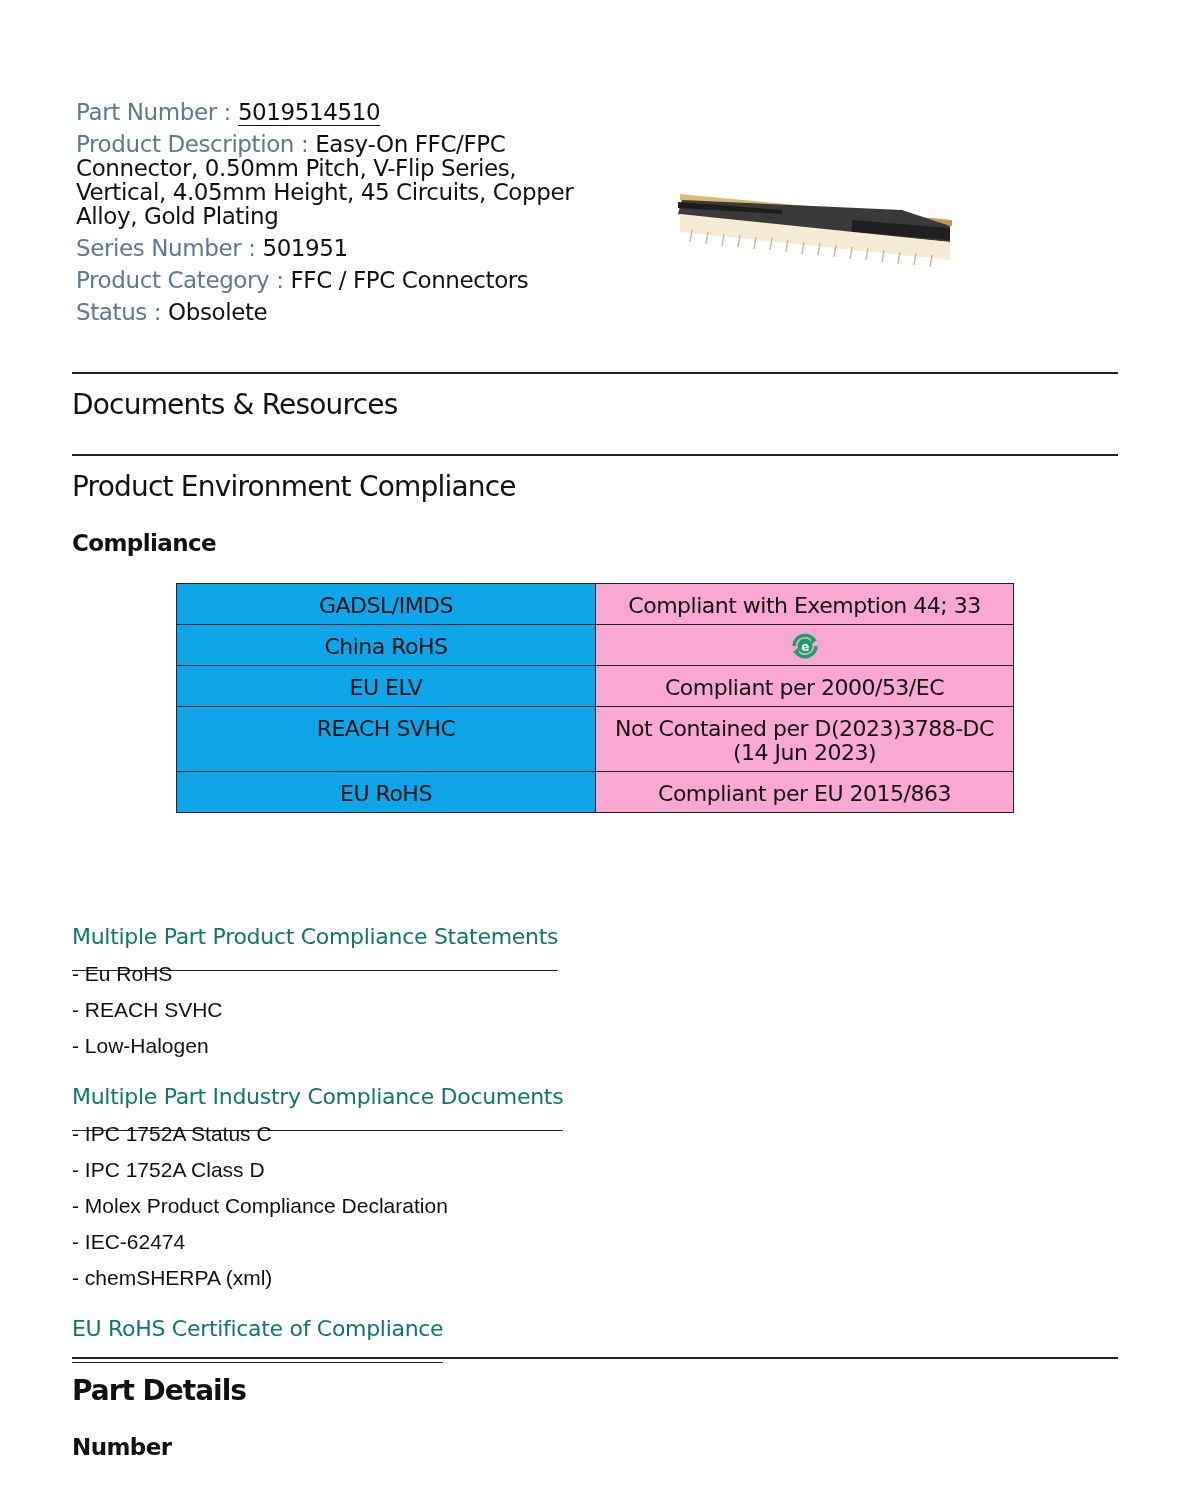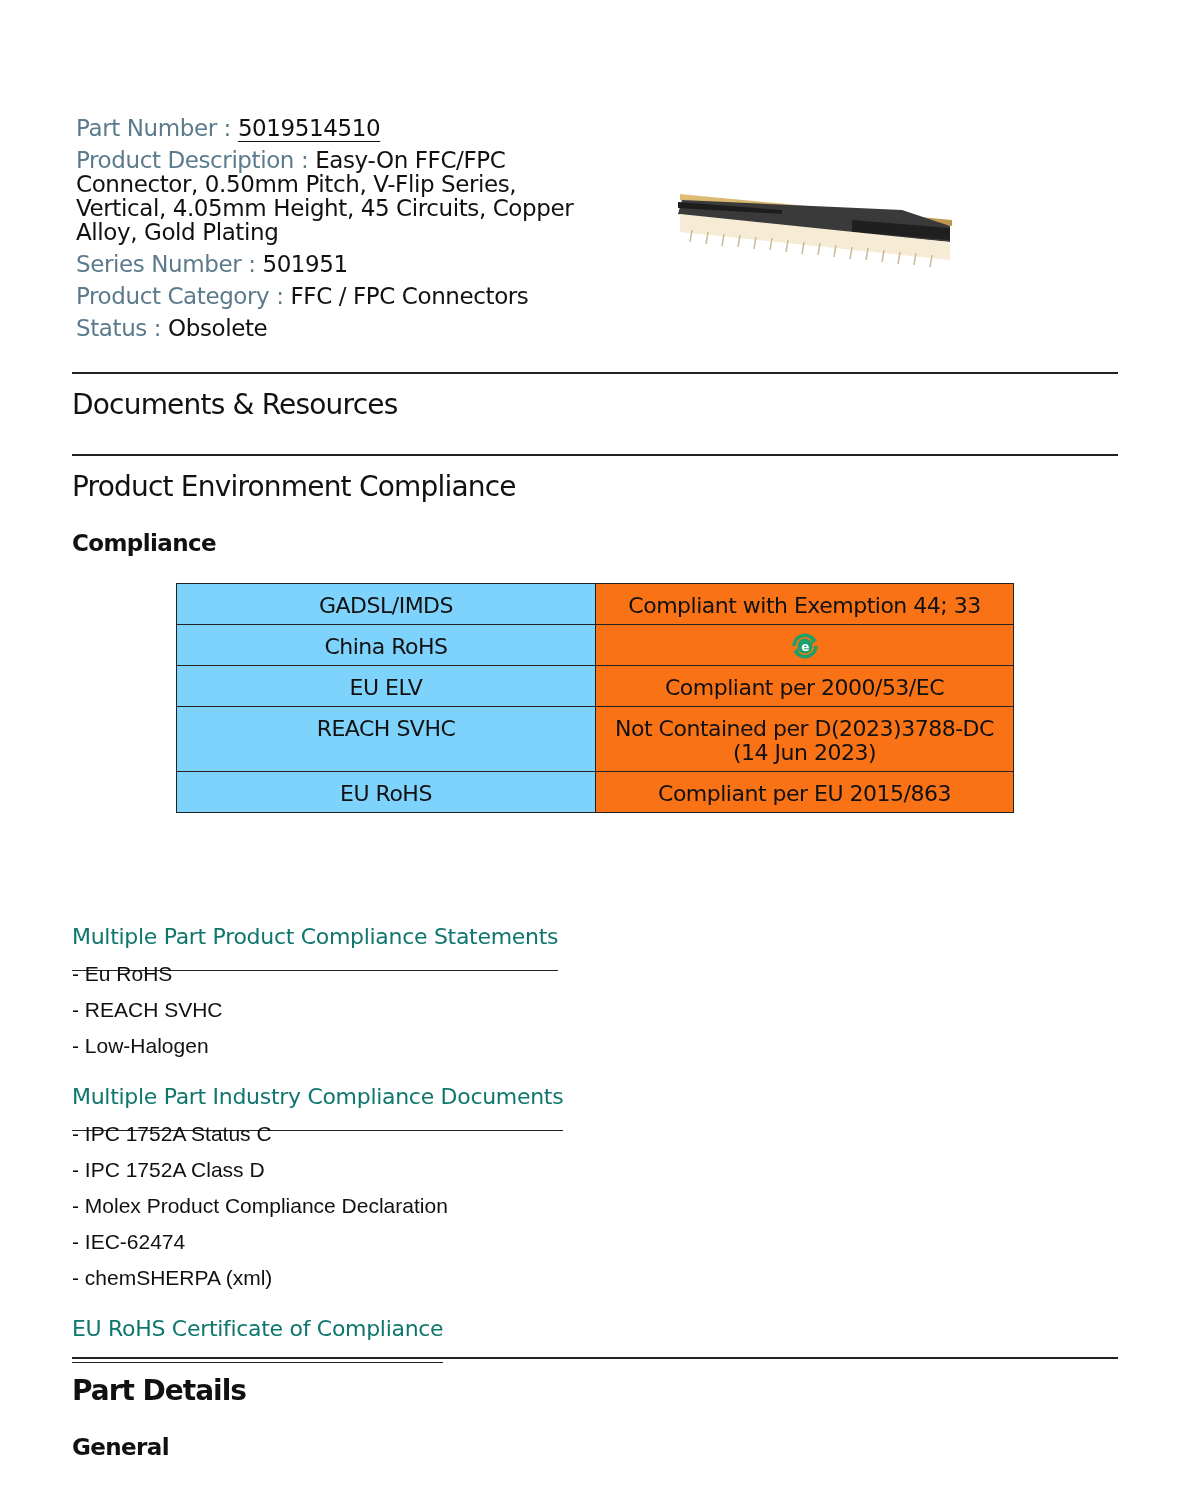--- a/index.html
+++ b/index.html
@@ -1,29 +1,29 @@
 <!DOCTYPE html>
 <html><head>
 <meta charset="utf-8">
 <style>
   html, body { margin: 0; padding: 0; background: #ffffff; }
   body { width: 1190px; height: 1506px; position: relative; overflow: hidden; font-family: "DejaVu Sans", sans-serif; color: #111; }
-  .hdr { position: absolute; left: 76px; top: 116px; width: 520px; font-size: 23px; line-height: 24px; letter-spacing: -0.4px; }
+  .hdr { position: absolute; left: 76px; top: 100px; width: 520px; font-size: 23px; line-height: 24px; letter-spacing: -0.4px; }
   .hdr .row { margin-bottom: 8px; }
   .hdr .lbl { color: #5b7b8d; }
   .hdr .val { color: #111; }
   .hdr .pn { text-decoration: underline; text-decoration-thickness: 1px; text-underline-offset: 5px; }
   .product-img { position: absolute; left: 672px; top: 180px; width: 290px; height: 100px; }
   .rule { position: absolute; left: 72px; width: 1046px; height: 2px; background: #222; }
   .h2 { position: absolute; left: 72px; font-size: 28px; letter-spacing: -0.8px; font-family: "DejaVu Sans", sans-serif; font-weight: normal; margin: 0; }
   .h3 { position: absolute; left: 72px; font-size: 23px; letter-spacing: -0.6px; margin: 0; font-weight: bold; }
   table.comp { position: absolute; left: 176px; top: 583px; width: 838px; border-collapse: collapse; font-size: 22px; letter-spacing: -0.5px; }
   table.comp td { border: 1px solid #222; text-align: center; vertical-align: top; padding: 10px 8px 6px; line-height: 24px; }
-  table.comp td.k { background: #7dd3fc; width: 402px; }
-  table.comp td.v { background: #f97316; }
+  table.comp td.k { background: #0ea5e9; width: 402px; }
+  table.comp td.v { background: #f9a8d4; }
   .rohs-badge { display: inline-block; width: 34px; height: 30px; vertical-align: middle; }
   .link-head { position: absolute; left: 72px; font-size: 22px; letter-spacing: -0.3px; border-bottom: 1.5px solid #222; line-height: 26px; padding-bottom: 20px; color: #0f766e; cursor: pointer; }
   .bullets { position: absolute; left: 72px; font-family: "Liberation Sans", sans-serif; font-size: 21px; line-height: 36px; }
   .bullets div { cursor: pointer; }
 </style>
 </head>
 <body>
 
 <div class="hdr">
   <div class="row">
@@ -130,13 +130,13 @@
   <div>- IPC 1752A Class D</div>
   <div>- Molex Product Compliance Declaration</div>
   <div>- IEC-62474</div>
   <div>- chemSHERPA (xml)</div>
 </div>
 
 <div class="link-head" style="top:1316px">EU RoHS Certificate of Compliance</div>
 
 <div class="rule" style="top:1357px"></div>
 <h2 class="h2" style="top:1374px; font-weight:bold; letter-spacing:-1px;">Part Details</h2>
-<h3 class="h3" style="top:1434px">General</h3>
+<h3 class="h3" style="top:1434px">Number</h3>
 
 </body></html>

